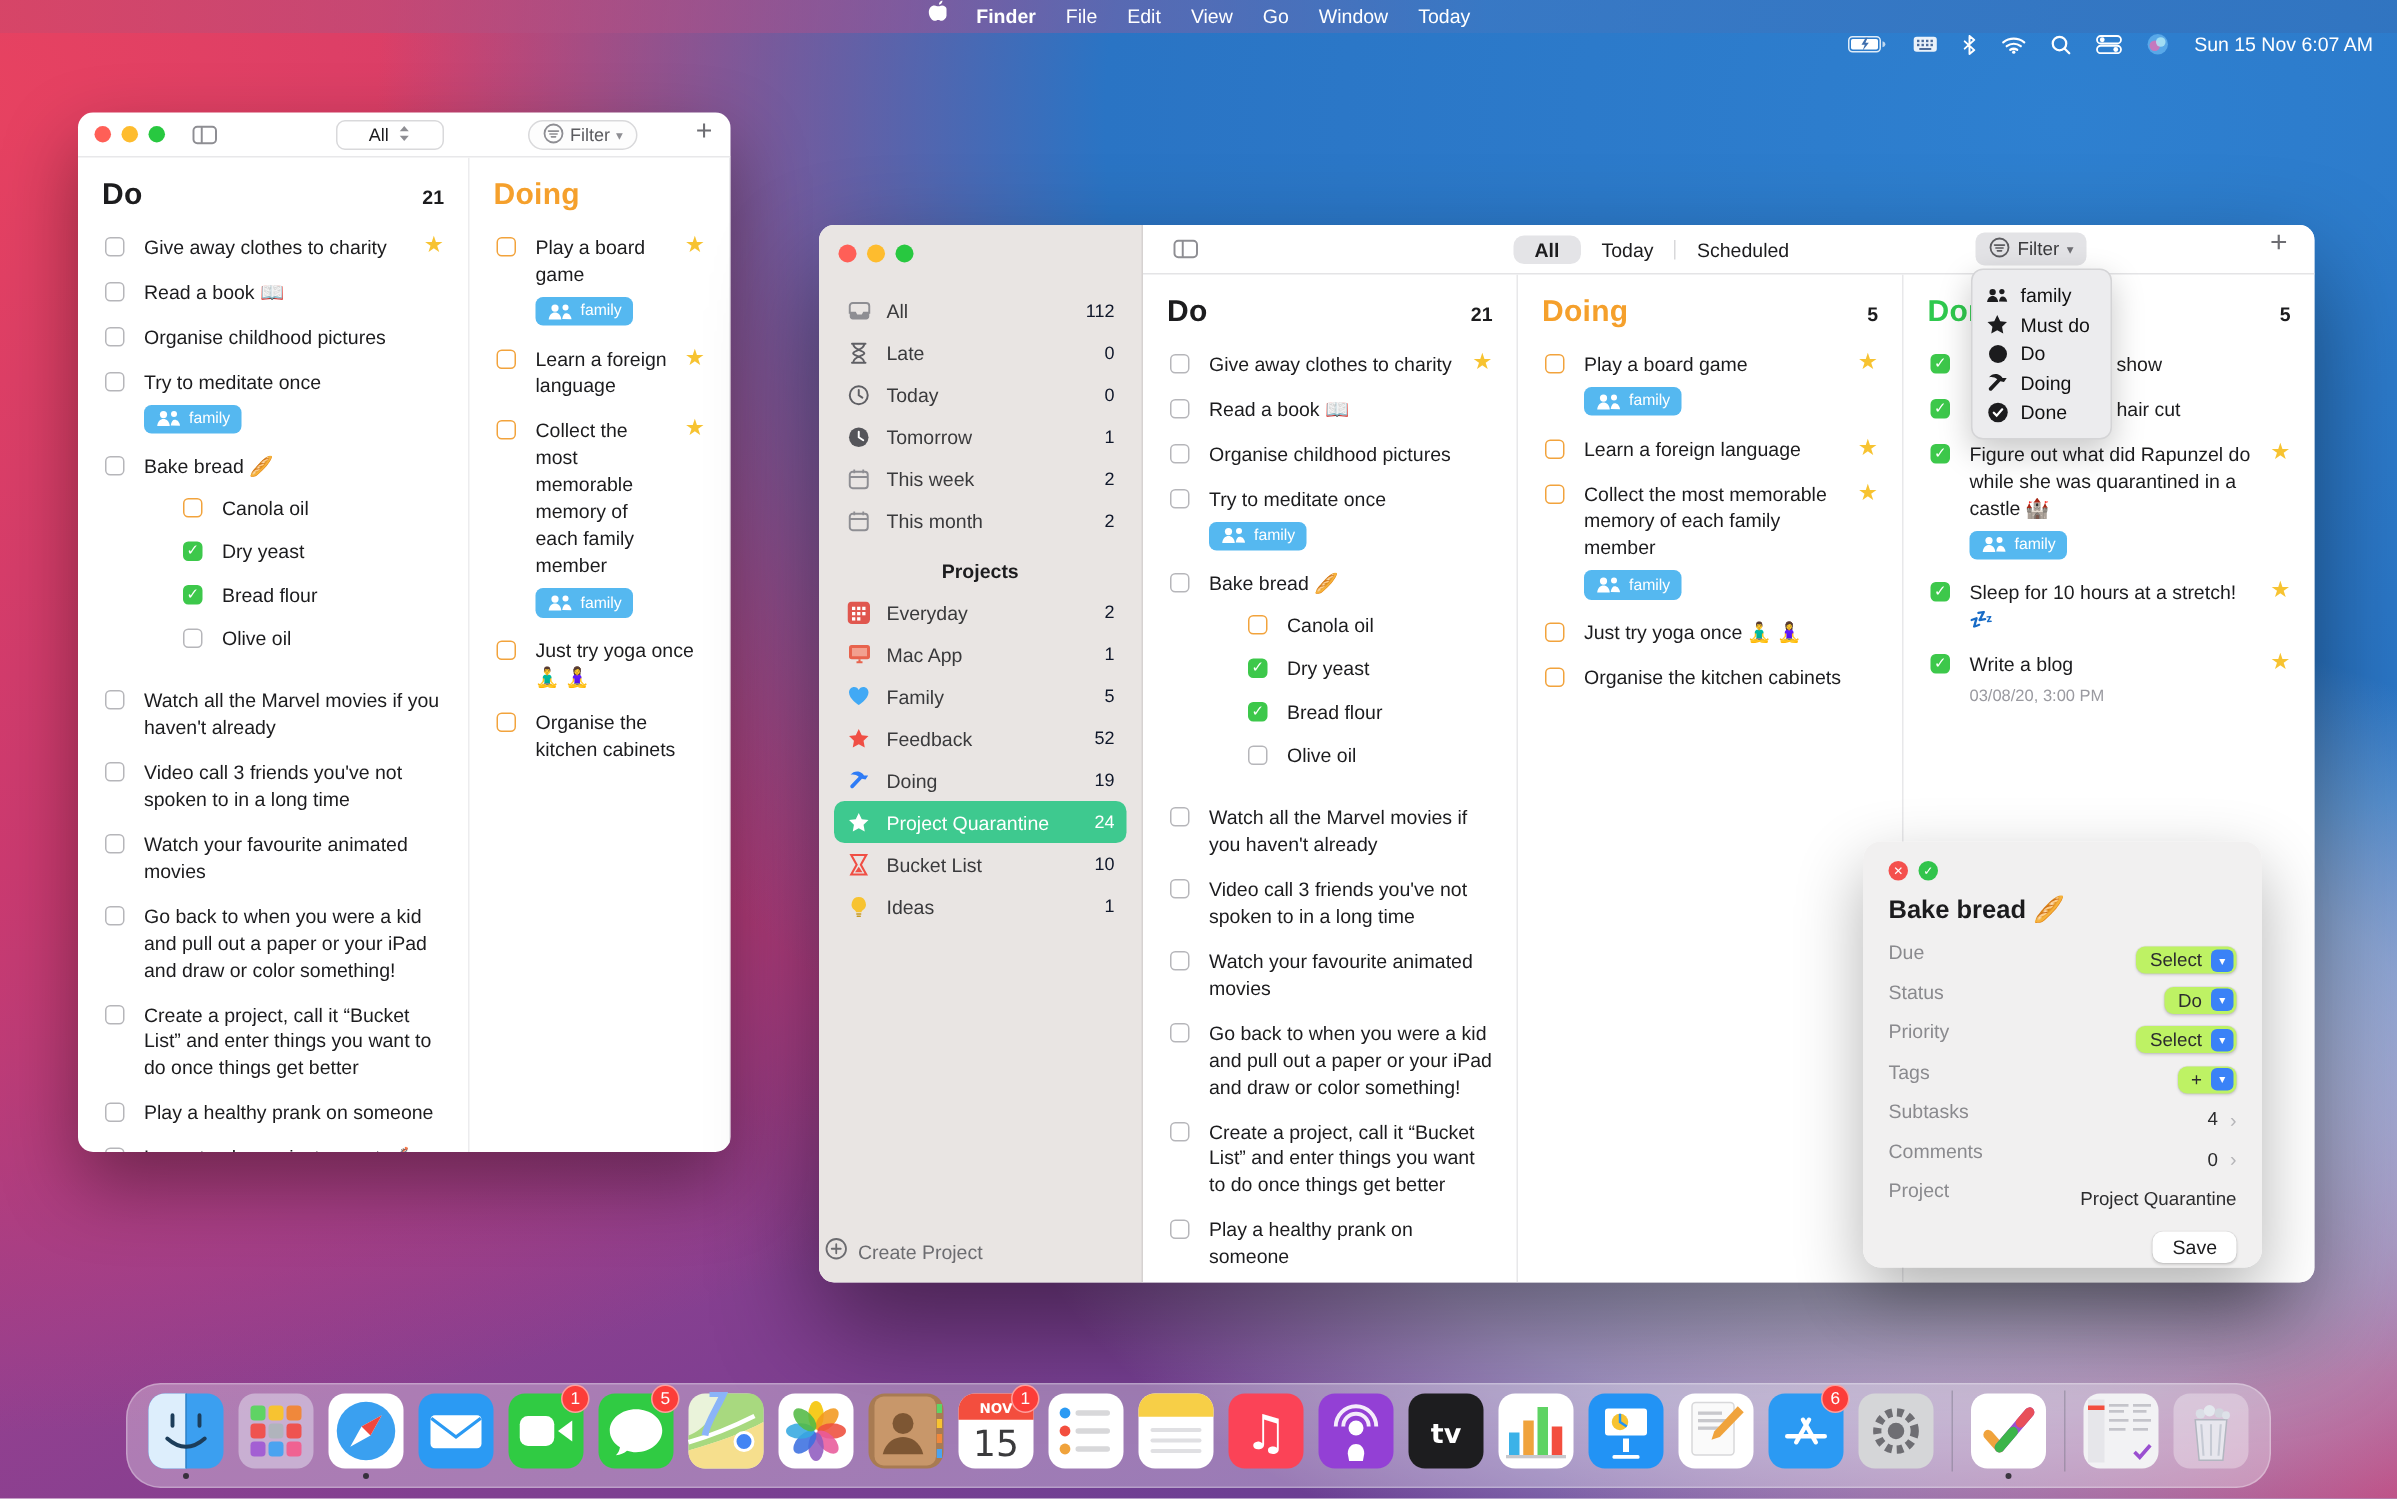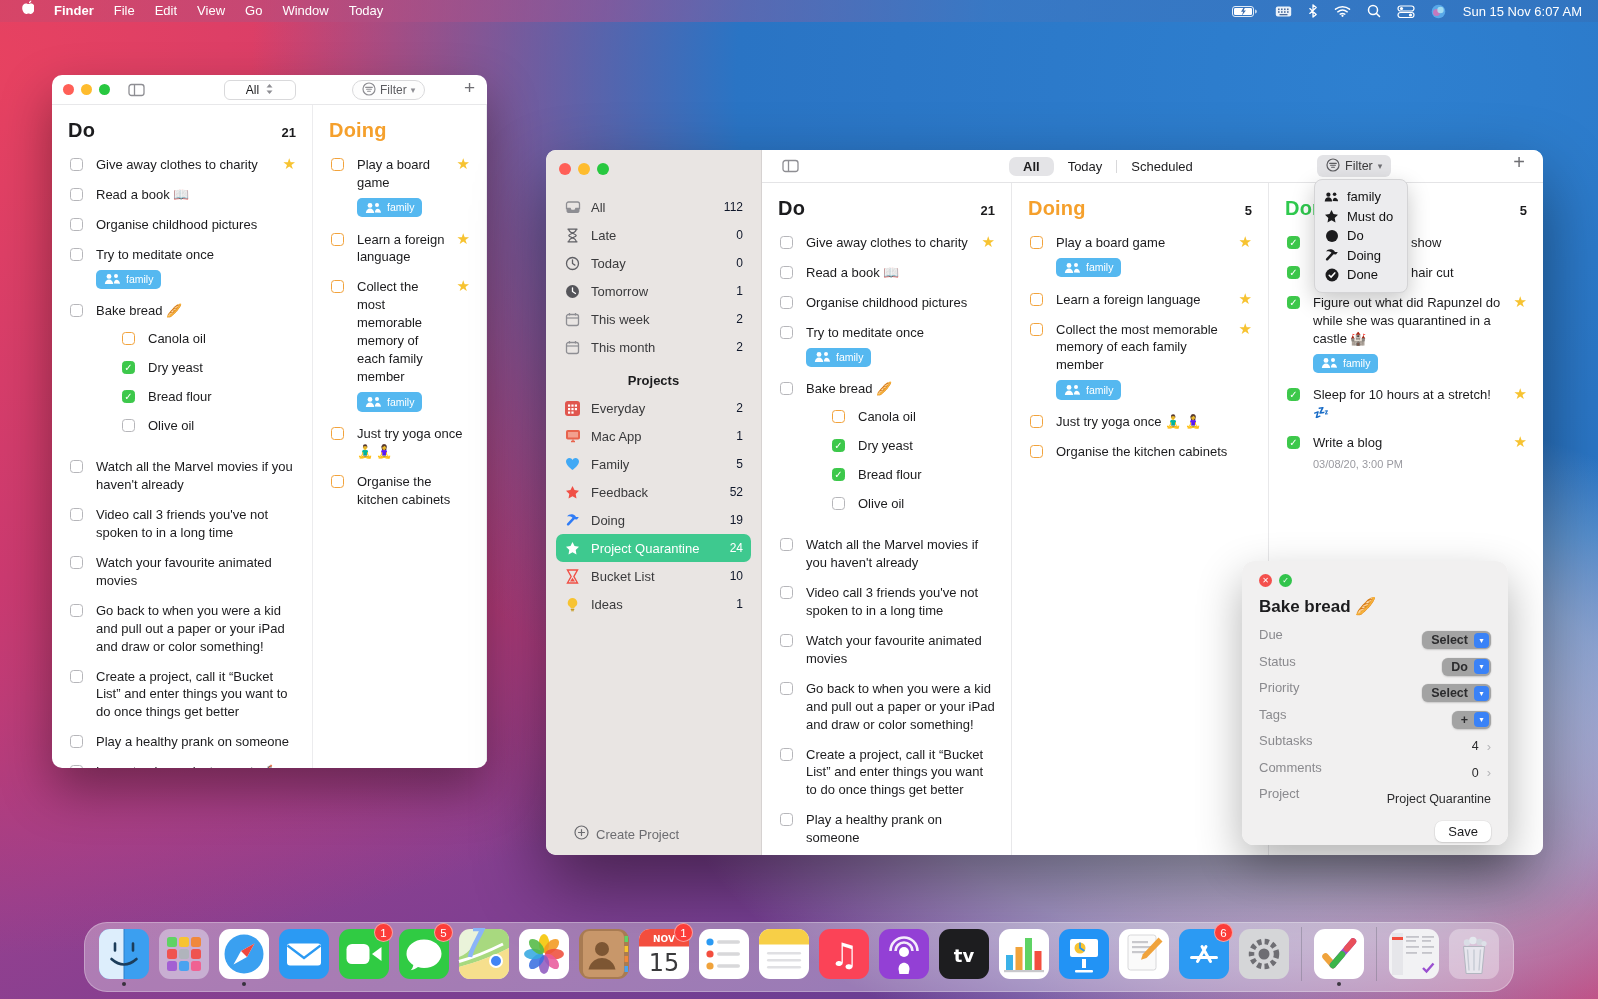--- a/index.html
+++ b/index.html
@@ -8,21 +8,21 @@
     background:
       radial-gradient(55% 50% at 79% 74%, rgba(228,234,244,.95) 0%, rgba(206,218,236,.55) 42%, rgba(206,218,236,0) 68%),
       radial-gradient(95% 115% at 86% 8%, #2e80d0 0%, #2a74c4 42%, rgba(42,116,196,0) 74%),
       radial-gradient(70% 80% at 101% 101%, #c2487f 0%, rgba(194,72,127,0) 52%),
       radial-gradient(95% 115% at -2% 6%, #e84260 0%, #cb3a70 45%, rgba(203,58,112,0) 78%),
       linear-gradient(155deg, #d94066 0%, #94408f 52%, #4f3d96 100%);
   }
   
   .menubar { position:absolute; left:0; top:0; width:100%; height:22px; display:flex; align-items:center;
     padding:0 12px; color:#fff; font-size:13px;
-    background:linear-gradient(90deg, rgba(210,70,105,.75) 0%, rgba(150,85,150,.6) 38%, rgba(60,120,195,.75) 62%, rgba(50,115,190,.8) 100%); }
+    background:linear-gradient(90deg, rgba(210,70,105,.75) 0%, rgba(150,85,150,.6) 38%, rgba(60,120,195,.75) 62%, rgba(50,115,190,.8) 100%);flex-direction:column; }
   .mb-left { display:flex; align-items:center; gap:2px; }
   .mb-item { padding:0 9px; line-height:22px; }
   .mb-item.bold { font-weight:bold; }
   .mb-right { margin-left:auto; display:flex; align-items:center; gap:6px; }
   .mb-ic { display:flex; align-items:center; padding:0 5px; }
   .mb-clock { padding:0 4px 0 6px; }
   
   .tl { display:flex; gap:7px; }
   .tl i { width:12px; height:12px; border-radius:50%; display:block; }
   .tl .r{background:#ff5f57}.tl .y{background:#febc2e}.tl .g{background:#28c840}
@@ -64,21 +64,21 @@
     box-shadow:0 30px 70px rgba(0,0,0,.45); overflow:hidden; display:flex; background:#fff; }
   .fg-sidebar { width:216px; background:#e9e5e3; border-right:1px solid #d6d2d1; display:flex; flex-direction:column; padding:13px 0 12px; }
   .fg-sidebar .tl { padding:0 13px; }
   .sb-list { margin-top:18px; padding:0 10px; }
   .sb-item { display:flex; align-items:center; height:28px; padding:0 8px; border-radius:7px; font-size:13px; color:#3a3a3c; gap:10px; }
   .sb-item .ic { width:17px; display:flex; justify-content:center; flex:none; }
   .sb-item .cnt { margin-left:auto; color:#0f172a; font-size:12px; }
   .sb-item.selected { background:#3ec98f; color:#fff; }
   .sb-item.selected .cnt { color:#fff; }
   .sb-header { font-size:13px; font-weight:700; color:#1c1c1e; padding:12px 18px 6px;text-align:center; }
-  .sb-footer { margin-top:auto; padding:0 28px; color:#6c6c70; font-size:13px; display:flex; gap:7px; align-items:center; }
+  .sb-footer { margin-top:auto; padding:0 4px; color:#6c6c70; font-size:13px; display:flex; gap:7px; align-items:center; }
   .fg-main { flex:1; display:flex; flex-direction:column; position:relative; background:#fff; }
   .fg-toolbar { height:33px; border-bottom:1px solid #e4e4e6; position:relative; display:flex; align-items:center; padding:0 14px; }
   .segmented { position:absolute; left:247px; top:5px; height:23px; display:flex; align-items:center; font-size:13px; color:#1c1c1e; }
   .seg { padding:2px 14px; border-radius:7px; }
   .seg.active { background:#e4e4e7; font-weight:600; }
   .seg-div { width:1px; height:13px; background:#d8d8da; }
   .fg-filter { position:absolute; left:555px; top:5px; height:22px; background:#e3e3e6; border-radius:6px;
     display:flex; align-items:center; gap:5px; padding:0 9px; font-size:12.5px; color:#3a3a3c; }
   .fg-plus { position:absolute; right:18px; top:1px; font-size:20px; color:#6e6e73; font-weight:300; }
   .board { flex:1; display:grid; grid-template-columns:250px 257px 1fr; overflow:hidden; }
@@ -93,22 +93,22 @@
   .detail-panel { position:absolute; left:1242px; top:561px; width:266px; height:284px; background:rgba(241,240,240,.97);
     border-radius:12px; box-shadow:0 18px 45px rgba(0,0,0,.3); padding:13px 17px 12px; z-index:40; }
   .dp-btns { display:flex; gap:7px; }
   .dp-btns i { width:13px; height:13px; border-radius:50%; color:#fff; font-size:8px; line-height:13px; text-align:center; font-style:normal; }
   .dp-close { background:#f4504d; }
   .dp-check { background:#32c44c; }
   .dp-title { font-size:17px; font-weight:800; color:#1c1c1e; margin:9px 0 10px; }
   .dp-row { display:flex; height:26.5px; font-size:13px; }
   .dp-label { color:#8a8a8e; }
   .dp-val { margin-left:auto; display:flex; align-items:center; gap:3px; color:#2c2c2e; font-size:12.5px; }
-  .popup { background:#a3a3a3; border-radius:6px; padding:1.5px 2px 1.5px 9px; display:flex; align-items:center; gap:6px;
-    box-shadow:0 0 0 .5px rgba(0,0,0,.06), 0 1px 2px rgba(0,0,0,.14);font-weight:bold; }
+  .popup { background:#bef264; border-radius:6px; padding:1.5px 2px 1.5px 9px; display:flex; align-items:center; gap:6px;
+    box-shadow:0 0 0 .5px rgba(0,0,0,.06), 0 1px 2px rgba(0,0,0,.14); }
   .popup .chev { width:15px; height:15px; background:#3a82f7; border-radius:4px; color:#fff; font-size:8px;
     display:flex; align-items:center; justify-content:center; }
   .chev-right { color:#b5b5b8; font-size:13px; margin-left:5px; }
   .dp-save-row { display:flex; justify-content:flex-end; margin-top:8px; }
   .dp-save { background:#fff; border-radius:7px; padding:3px 13px; font-size:13px; color:#1c1c1e;
     box-shadow:0 0 0 .5px rgba(0,0,0,.06), 0 1px 2px rgba(0,0,0,.14); }
   
   .dock { position:absolute; left:50%; transform:translateX(-50%); bottom:7px; height:70px;
     background:rgba(244,242,248,.34); border:1px solid rgba(255,255,255,.28); border-radius:23px;
     display:flex; align-items:center; padding:0 9px; }

